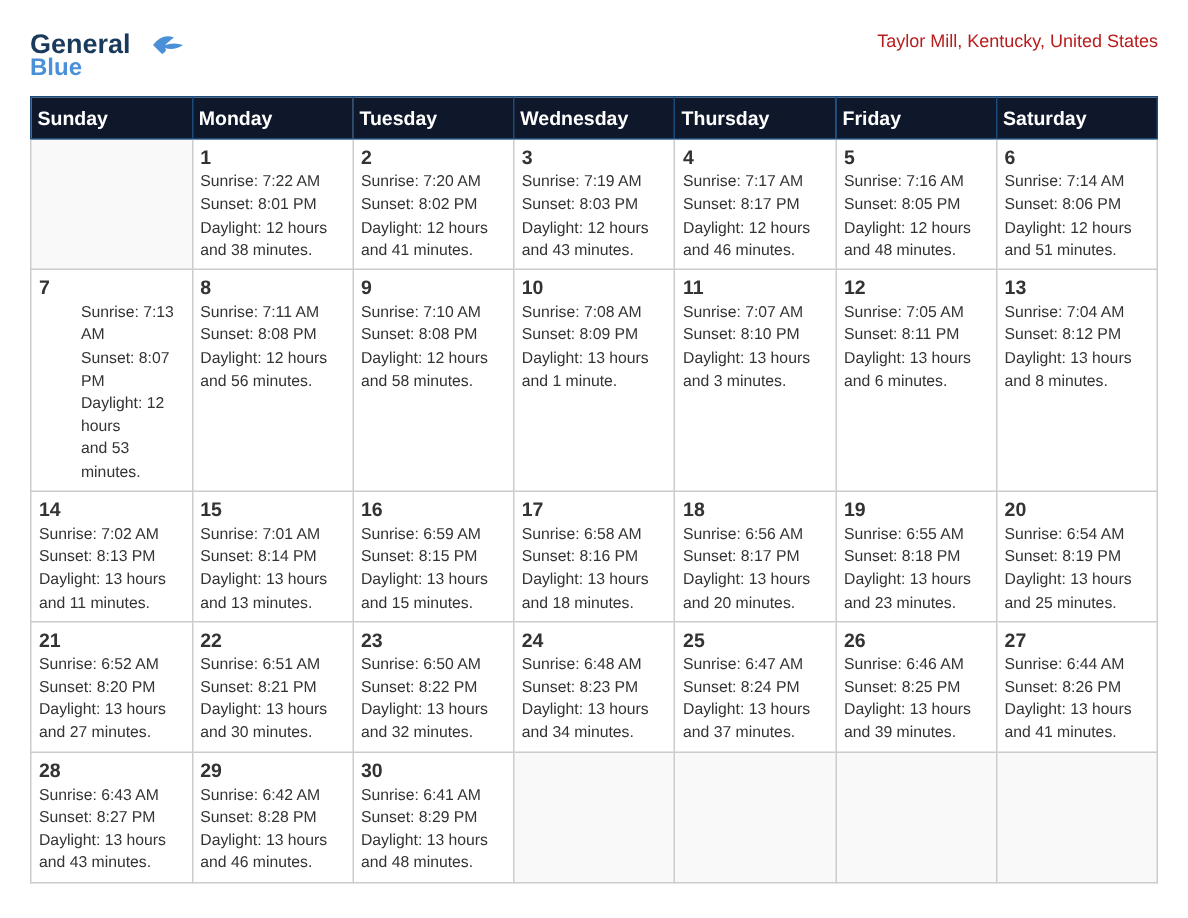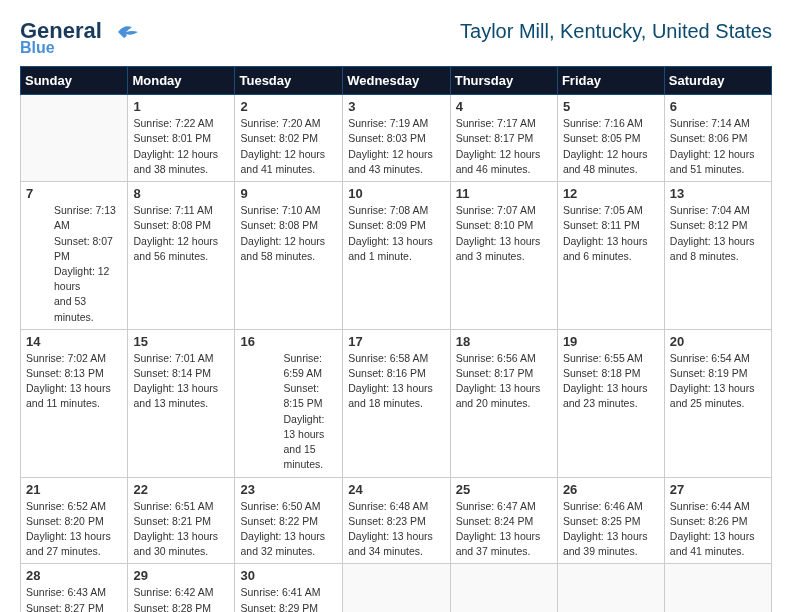--- a/index.html
+++ b/index.html
@@ -28,22 +28,22 @@
     }
     .title-area {
       text-align: right;
     }
     .month-title {
       font-size: 36px;
       font-weight: bold;
       color: #1a3a5c;
     }
     .location-title {
-      font-size: 20px;
-      color: #0c4a6e;
+      font-size: 12px;
+      color: #b91c1c;
     }
     .calendar {
       width: 100%;
       border-collapse: collapse;
       border: 1px solid #ccc;
     }
     .calendar th {
       background: #0f172a;
       color: #fff;
       font-size: 13px;
@@ -76,21 +76,21 @@
       line-height: 1.45;
       color: #333;
     }
   </style>
 </head>
 <body>
 
 <div class="header-area">
   <div class="logo">
     <div class="logo-row">
-      <div style="font-size:22px;font-weight:bold;color:#1a3a5c;line-height:1;">
+      <div style="font-size:18px;font-weight:bold;color:#1a3a5c;line-height:1;">
         <span style="color:#1a3a5c;">General</span>
         <svg width="32" height="20" viewBox="0 0 32 20" style="vertical-align:middle;margin-left:2px;">
           <path d="M8,10 Q14,2 22,5 Q18,8 16,10 Q22,8 28,10 Q22,14 16,12 Q18,14 14,16 Z" fill="#4a90d9"></path>
         </svg>
       </div>
     </div>
     <div style="font-size:16px;font-weight:bold;color:#4a90d9;line-height:1;margin-top:-2px;">Blue</div>
   </div>
   <div class="title-area">
     <div class="location-title">Taylor Mill, Kentucky, United States</div>
@@ -216,21 +216,21 @@
         </td>
         <td>
           <div class="day-number">15</div>
           <div class="day-info" style="white-space: pre-line;">Sunrise: 7:01 AM
 Sunset: 8:14 PM
 Daylight: 13 hours
 and 13 minutes.</div>
         </td>
         <td>
           <div class="day-number">16</div>
-          <div class="day-info" style="white-space: pre-line; margin-left: 43px;">Sunrise: 6:59 AM
+          <div class="day-info" style="white-space: pre-line;">Sunrise: 6:59 AM
 Sunset: 8:15 PM
 Daylight: 13 hours
 and 15 minutes.</div>
         </td>
         <td>
           <div class="day-number">17</div>
           <div class="day-info" style="white-space: pre-line;">Sunrise: 6:58 AM
 Sunset: 8:16 PM
 Daylight: 13 hours
 and 18 minutes.</div>

